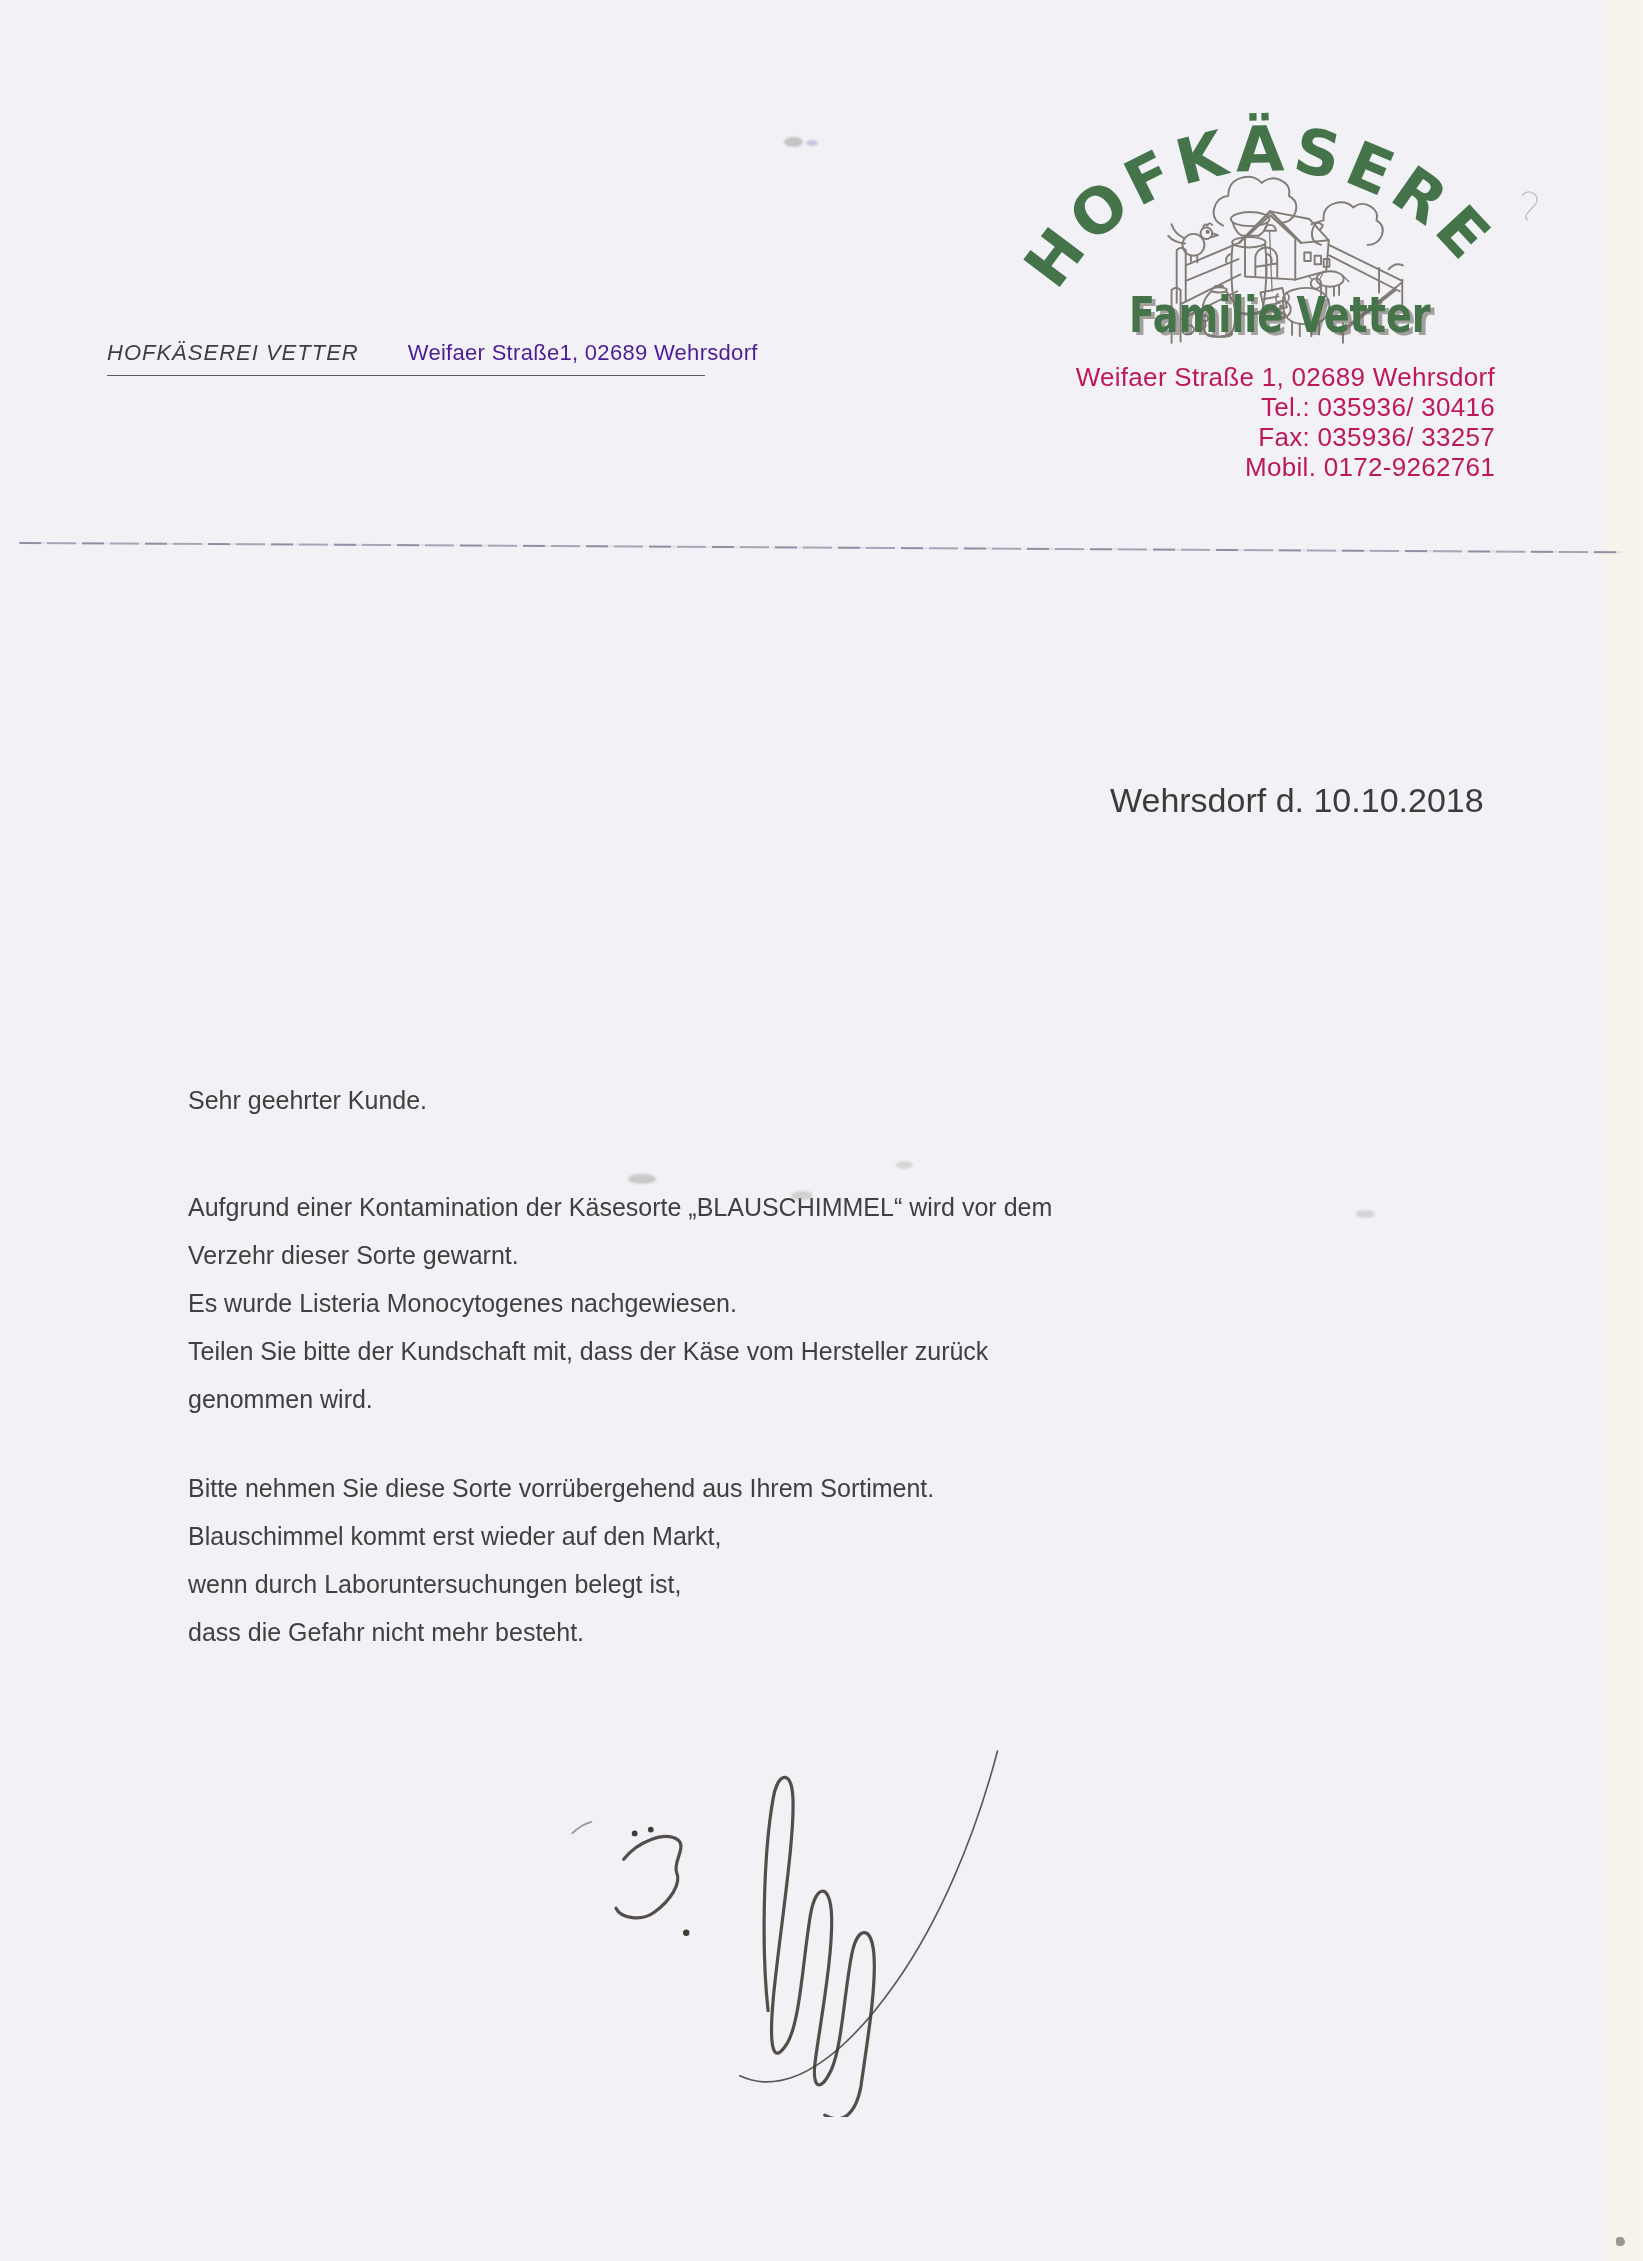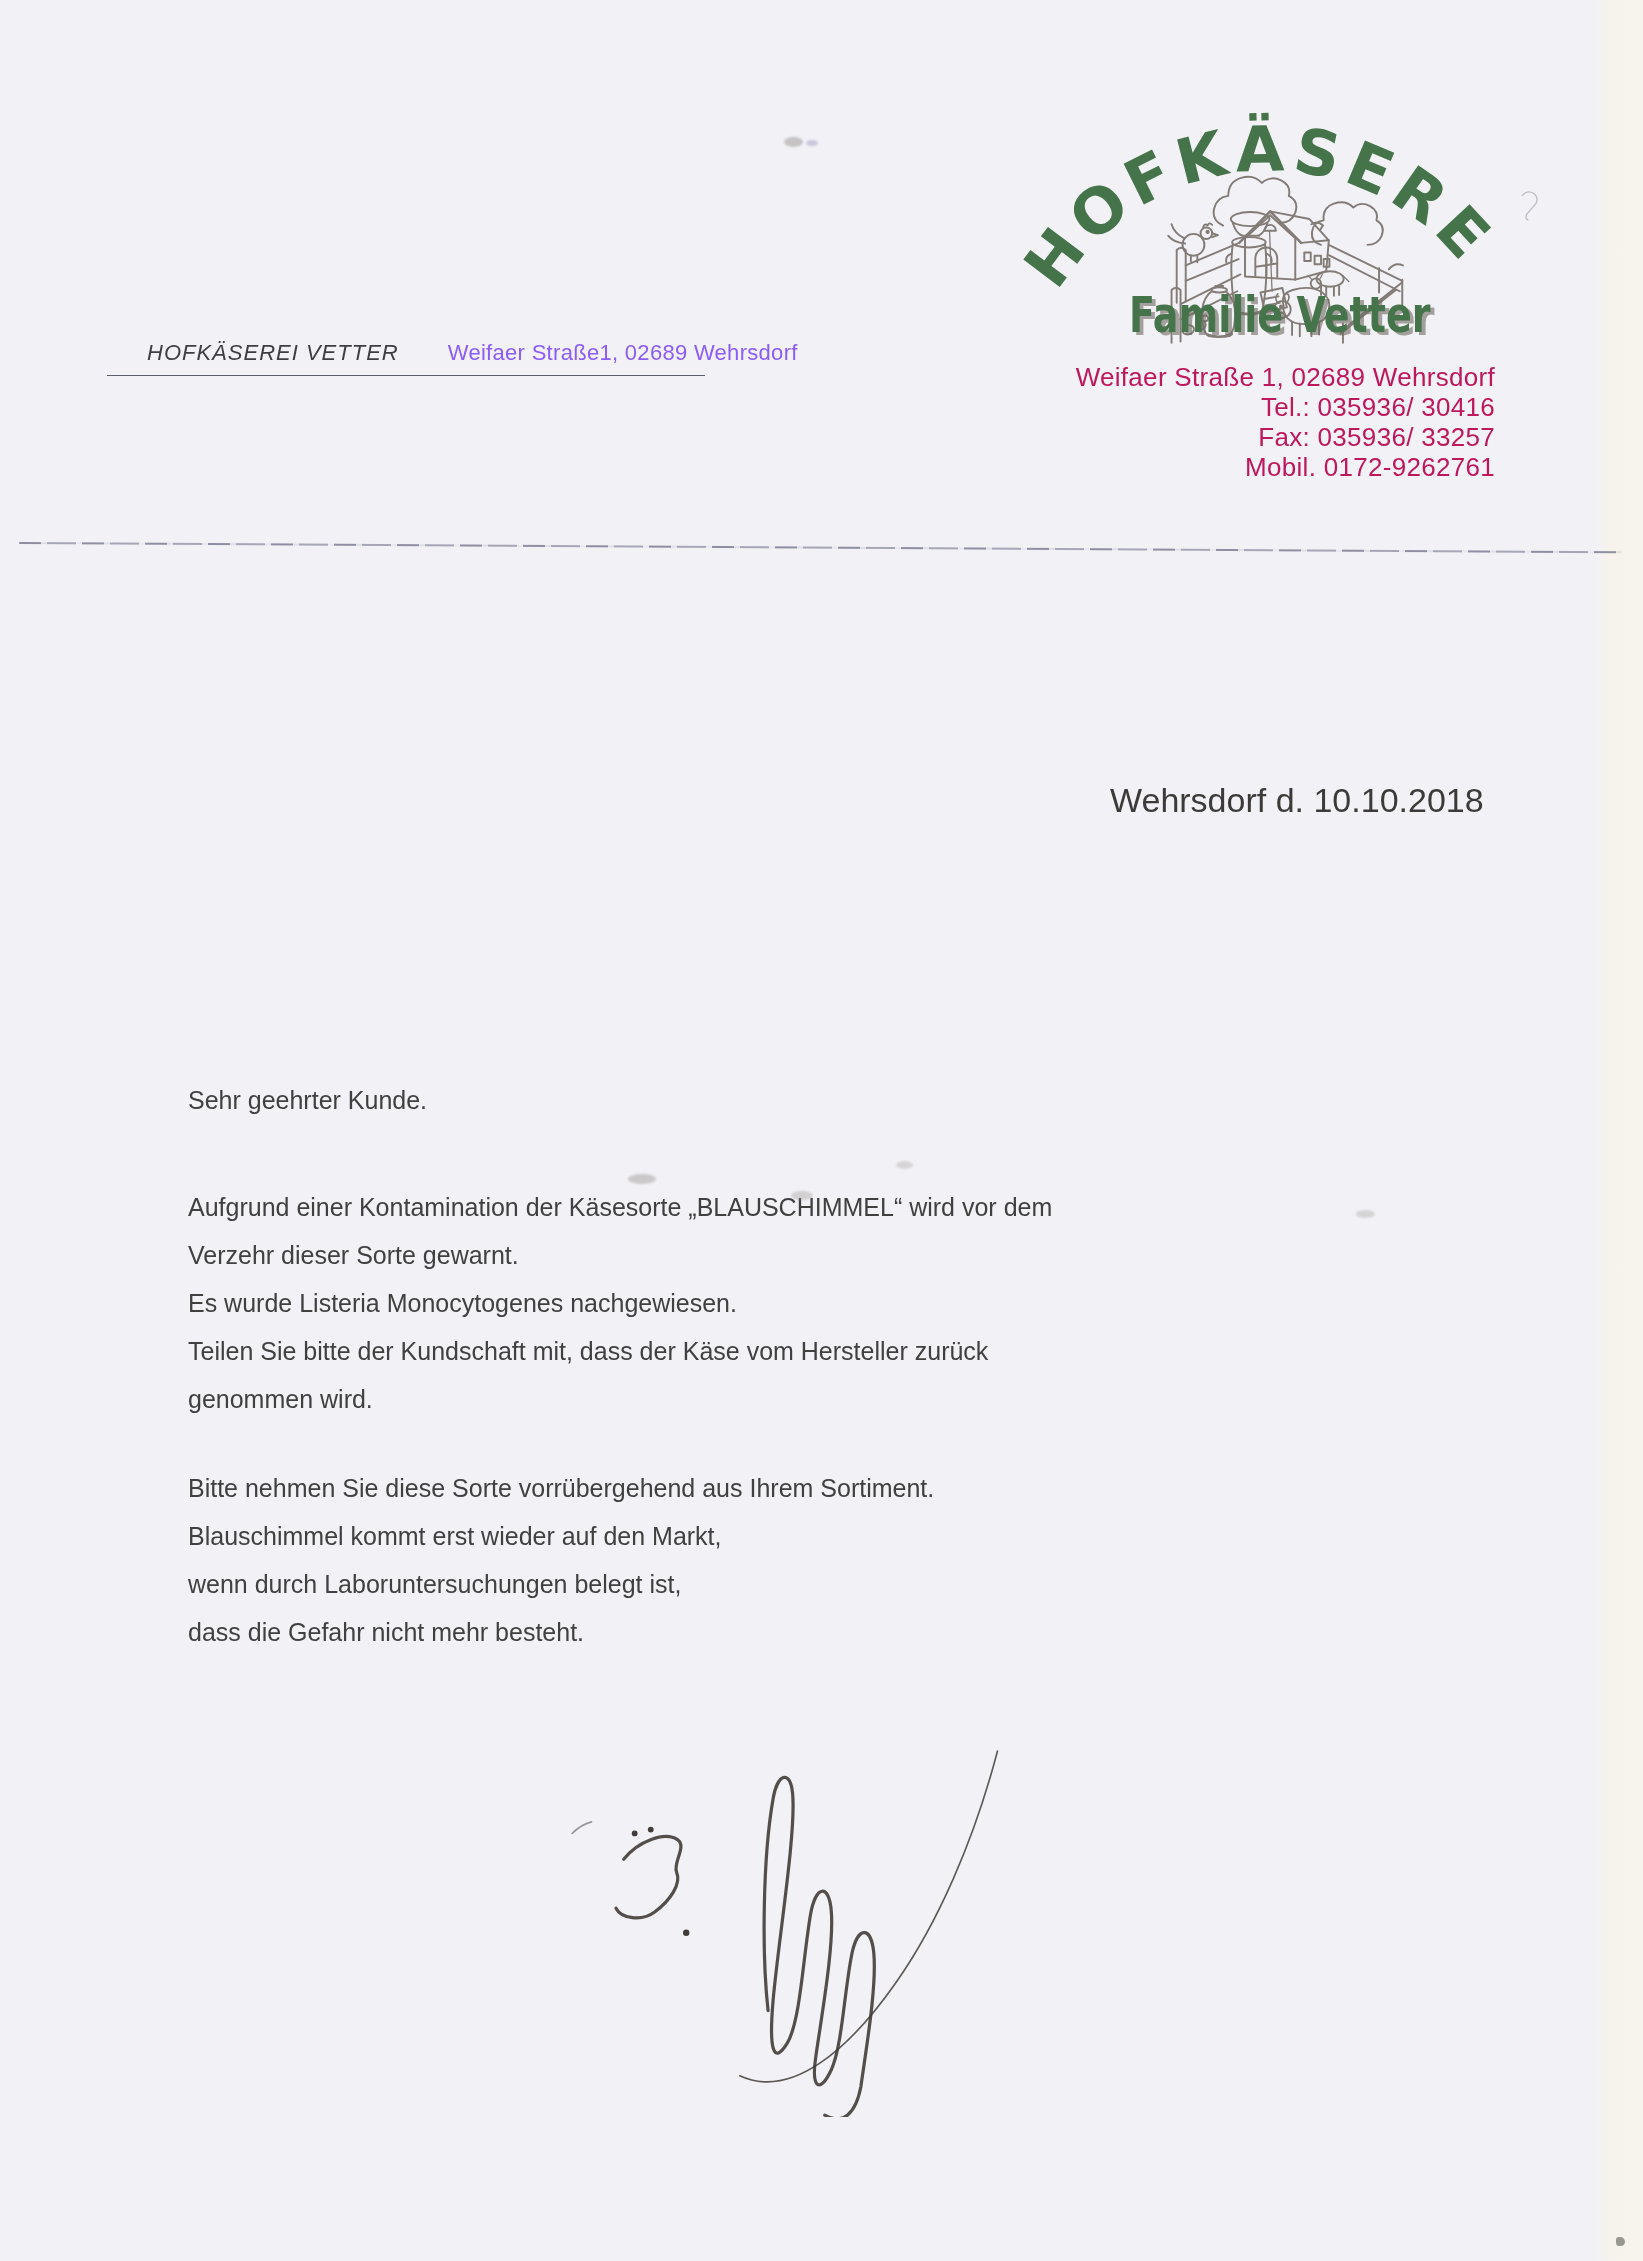--- a/index.html
+++ b/index.html
@@ -16,22 +16,22 @@
     background:linear-gradient(90deg, rgba(246,243,235,0) 0%, #f6f3ec 30%, #f7f4ed 100%);
   }
 
   
   .sender{
     left:107px;top:340px;width:598px;
     padding-bottom:9px;border-bottom:1.9px solid rgba(52,56,72,.8);
     display:flex;align-items:baseline;white-space:nowrap;
     font-size:22px;color:#3e3d42;
   }
-  .sender .name{font-style:italic;letter-spacing:1px;margin-left:40px;}
-  .sender .addr{margin-left:49px;letter-spacing:0.3px;color:#8b5cf6;}
+  .sender .name{font-style:italic;letter-spacing:1px;}
+  .sender .addr{margin-left:49px;letter-spacing:0.3px;color:#4c1d95;}
 
   
   .contact{
     right:148px;top:362px;text-align:right;
     font-size:26px;line-height:30px;color:#be185d;letter-spacing:0.3px;
     white-space:nowrap;
   }
 
   .logo-svg{left:1018px;top:76px;}
 

